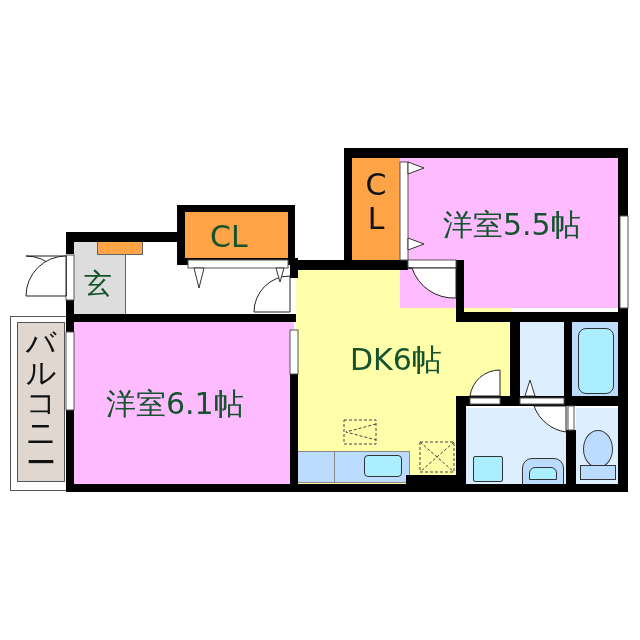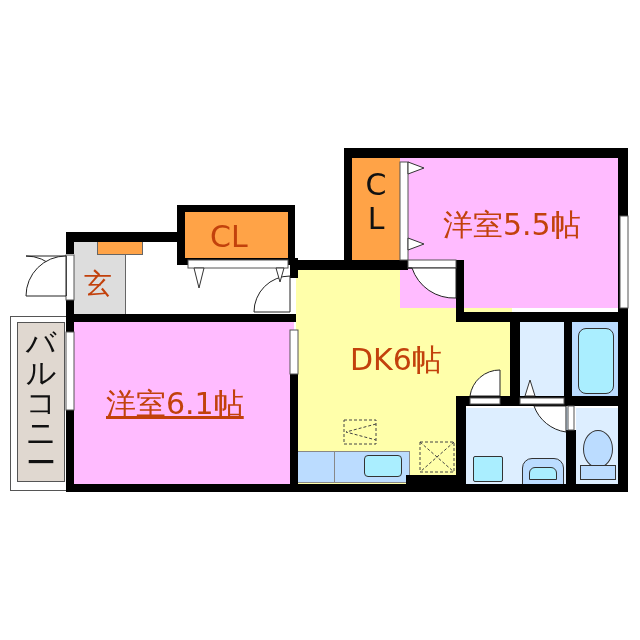--- a/index.html
+++ b/index.html
@@ -1,18 +1,18 @@
 <!DOCTYPE html>
 <html><head>
 <meta charset="utf-8">
 <style>
   html, body { margin:0; padding:0; background:#fff; }
   body { width:640px; height:640px; position:relative; overflow:hidden; font-family:"DejaVu Sans", sans-serif; }
   .abs { position:absolute; box-sizing:border-box; }
-  .label { position:absolute; color:#c2410c; font-family:"DejaVu Sans", sans-serif; white-space:nowrap; line-height:1; }
+  .label { position:absolute; color:#14532d; font-family:"DejaVu Sans", sans-serif; white-space:nowrap; line-height:1; }
   .vlabel { position:absolute; color:#111; font-family:"DejaVu Sans", sans-serif; line-height:1; text-align:center; }
   svg { position:absolute; left:0; top:0; }
 </style>
 </head>
 <body>
 
 <div class="abs" style="left:10px;top:316px;width:60px;height:175px;border:1px solid #555;background:#fff;"></div>
 <div class="abs" style="left:17px;top:322px;width:48px;height:160px;background:#e0d8d0;border:1px solid #555;"></div>
 <div class="vlabel" style="left:17px;top:328px;width:48px;font-size:30px;">
   <div>バ</div>
@@ -25,21 +25,21 @@
 <div class="abs" style="left:72px;top:234px;width:224px;height:82px;background:#fff;"></div>
 <div class="abs" style="left:74px;top:240px;width:52px;height:76px;background:#dddddd;border-right:1px solid #666;"></div>
 <div class="abs" style="left:97px;top:240px;width:46px;height:15px;background:#ffa347;border:1px solid #666;"></div>
 <div class="label" style="left:84px;top:270px;font-size:28px;">玄</div>
 
 <div class="abs" style="left:177px;top:205px;width:118px;height:60px;background:#000;"></div>
 <div class="abs" style="left:185px;top:212px;width:103px;height:46px;background:#ffa347;"></div>
 <div class="label" style="left:210px;top:222px;font-size:30px;">CL</div>
 
 <div class="abs" style="left:72px;top:320px;width:222px;height:168px;background:#ffbbff;"></div>
-<div class="label" style="left:106px;top:389px;font-size:30px;text-decoration:underline;">洋室6.1帖</div>
+<div class="label" style="left:106px;top:389px;font-size:30px;">洋室6.1帖</div>
 
 <div class="abs" style="left:296px;top:268px;width:216px;height:220px;background:#ffffaa;"></div>
 <div class="abs" style="left:458px;top:400px;width:60px;height:90px;background:#fff;"></div>
 <div class="label" style="left:336px;top:345px;font-size:30px;margin-left:14px;">DK6帖</div>
 
 <div class="abs" style="left:296px;top:451px;width:114px;height:32px;background:#bbdcff;border:1px solid #888;"></div>
 <div class="abs" style="left:334px;top:451px;width:1px;height:32px;background:#888;"></div>
 <div class="abs" style="left:364px;top:455px;width:38px;height:22px;background:#aaeeff;border:1.5px solid #333;border-radius:4px;"></div>
 
 <div class="abs" style="left:400px;top:156px;width:220px;height:152px;background:#ffbbff;"></div>

